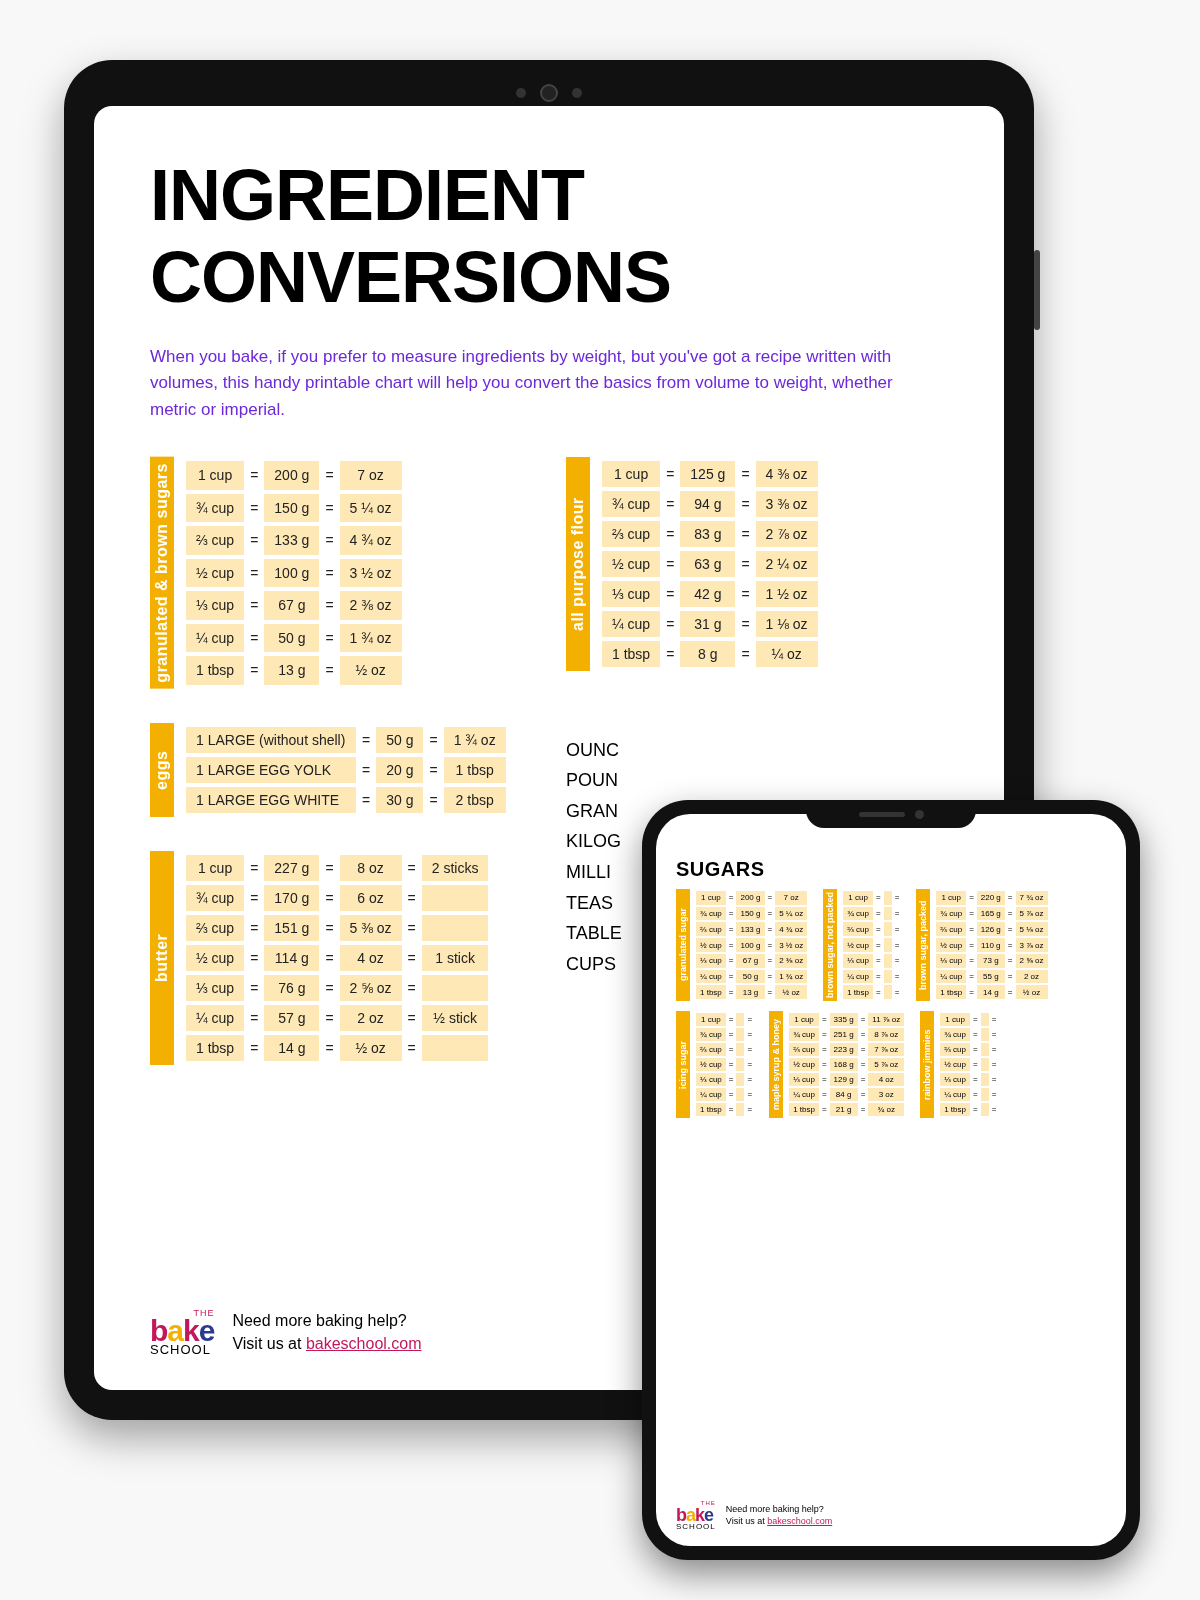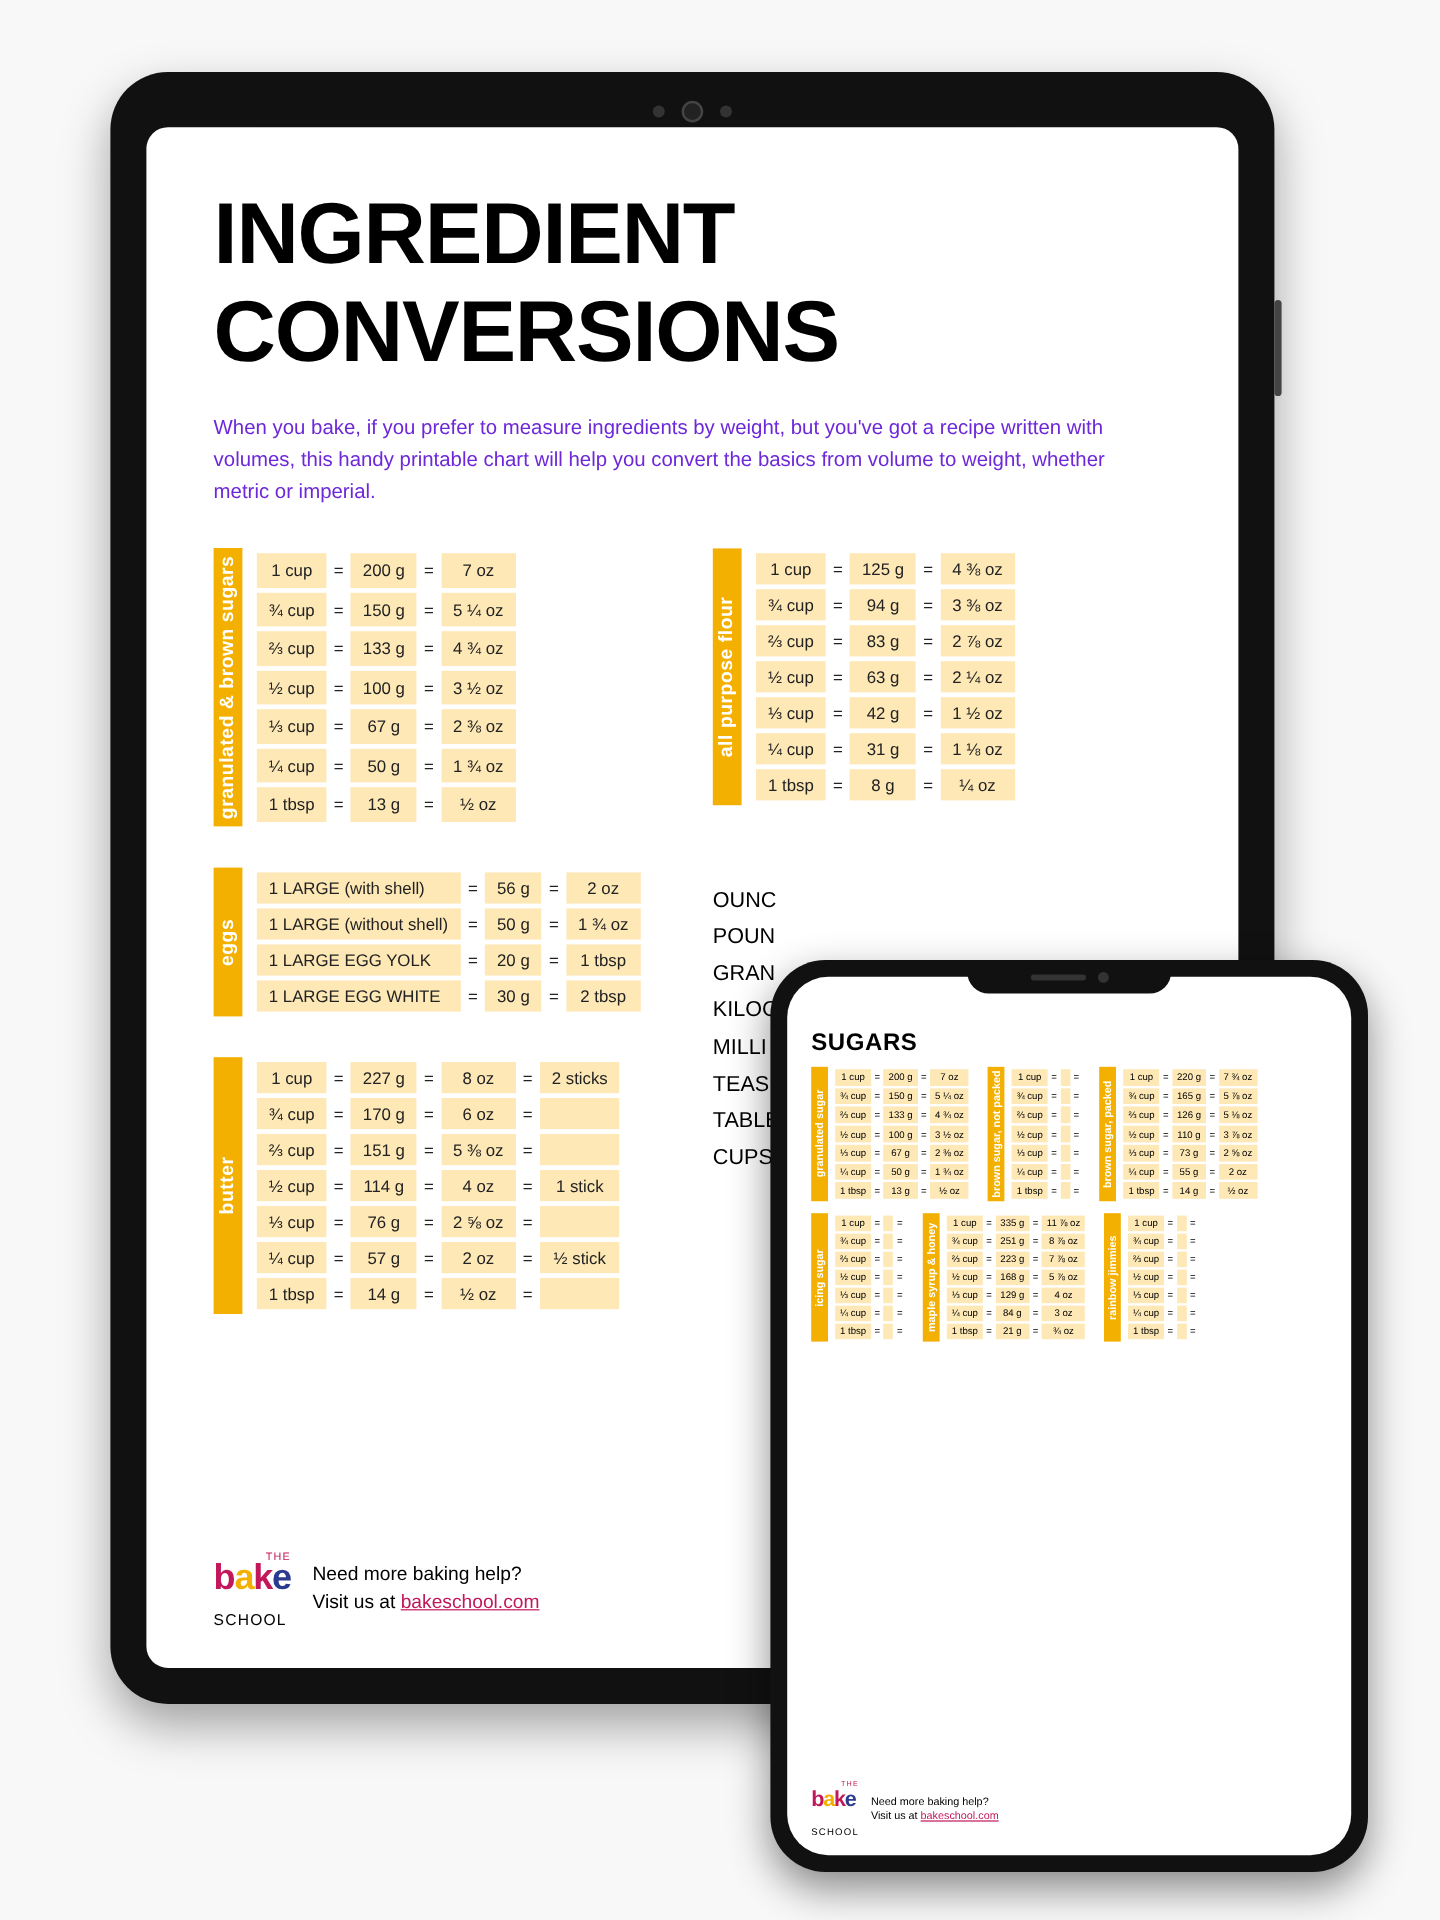--- a/index.html
+++ b/index.html
@@ -8,21 +8,21 @@
     font-family: -apple-system, BlinkMacSystemFont, "Segoe UI", Arial, sans-serif;
     width: 1200px;
     height: 1600px;
     position: relative;
     overflow: hidden;
   }
 
   
   .tablet {
     position: absolute;
-    left: 92px;
+    left: 64px;
     top: 60px;
     width: 970px;
     height: 1360px;
     background: #111;
     border-radius: 48px;
     box-shadow: 0 18px 40px rgba(0,0,0,.35);
   }
   .tablet-buttons {
     position:absolute; right:-6px; top:190px; width:6px; height:80px;
     background:#444; border-radius:4px;
@@ -79,21 +79,21 @@
 
   
   .footer { position:absolute; bottom:34px; left:56px; display:flex; align-items:center; gap:18px; }
   .logo { display:flex; flex-direction:column; line-height:.9; }
   .logo .top { font-family: "Arial Black", sans-serif; font-size:30px; font-weight:900; letter-spacing:-1px; }
   .logo .top .b { color:#c2185b; }
   .logo .top .a { color:#f4b000; }
   .logo .top .k { color:#c2185b; }
   .logo .top .e { color:#2a3a8f; }
   .logo .the { font-size:9px; color:#c2185b; letter-spacing:1px;text-align:right; }
-  .logo .school { font-family:"Arial Black",sans-serif; font-size:13px; letter-spacing:1px;margin-top:16px; }
+  .logo .school { font-family:"Arial Black",sans-serif; font-size:13px; letter-spacing:1px; }
   .footer-text { font-size:16px; line-height:1.4; }
   .footer-text a { color:#c2185b; text-decoration:underline; }
 
   
   .phone {
     position:absolute;
     right:60px;
     bottom:40px;
     width:498px;
     height:760px;
@@ -276,27 +276,20 @@
         </div>
       </div>
     </div>
 
     <div class="two-col">
       <div class="left-col">
         <div class="chart">
           <div class="vlabel">eggs</div>
           <table>
               <tbody>
-                <tr>
-                  <td class="wide">1 LARGE (with shell)</td>
-                  <td class="eq">=</td>
-                  <td class="">56 g</td>
-                  <td class="eq">=</td>
-                  <td class="">2 oz</td>
-                </tr>
                 <tr>
                   <td class="wide">1 LARGE (without shell)</td>
                   <td class="eq">=</td>
                   <td class="">50 g</td>
                   <td class="eq">=</td>
                   <td class="">1 ¾ oz</td>
                 </tr>
                 <tr>
                   <td class="wide">1 LARGE EGG YOLK</td>
                   <td class="eq">=</td>

